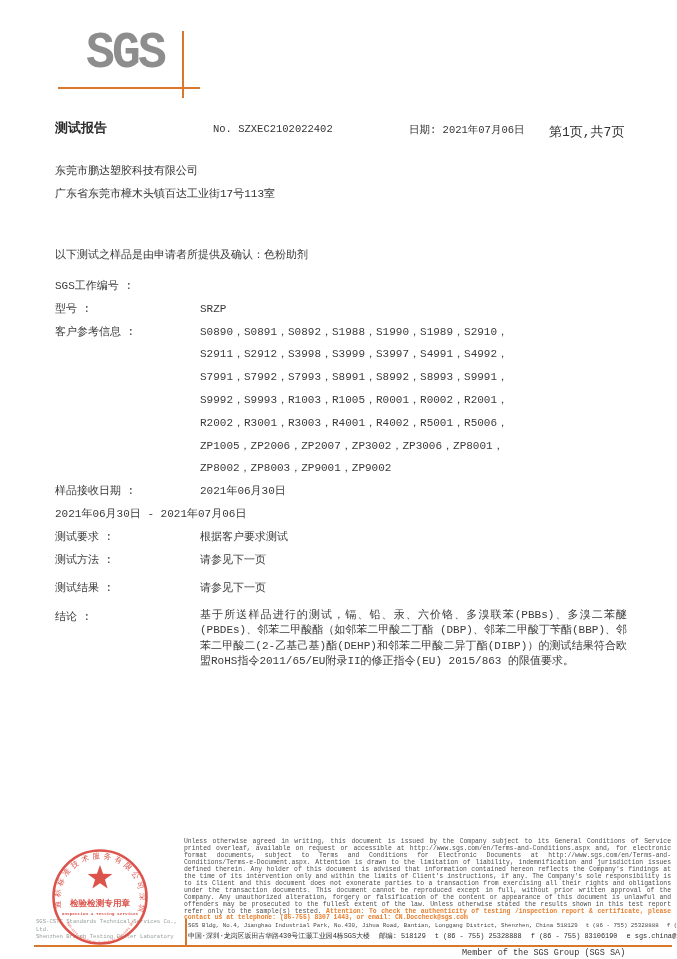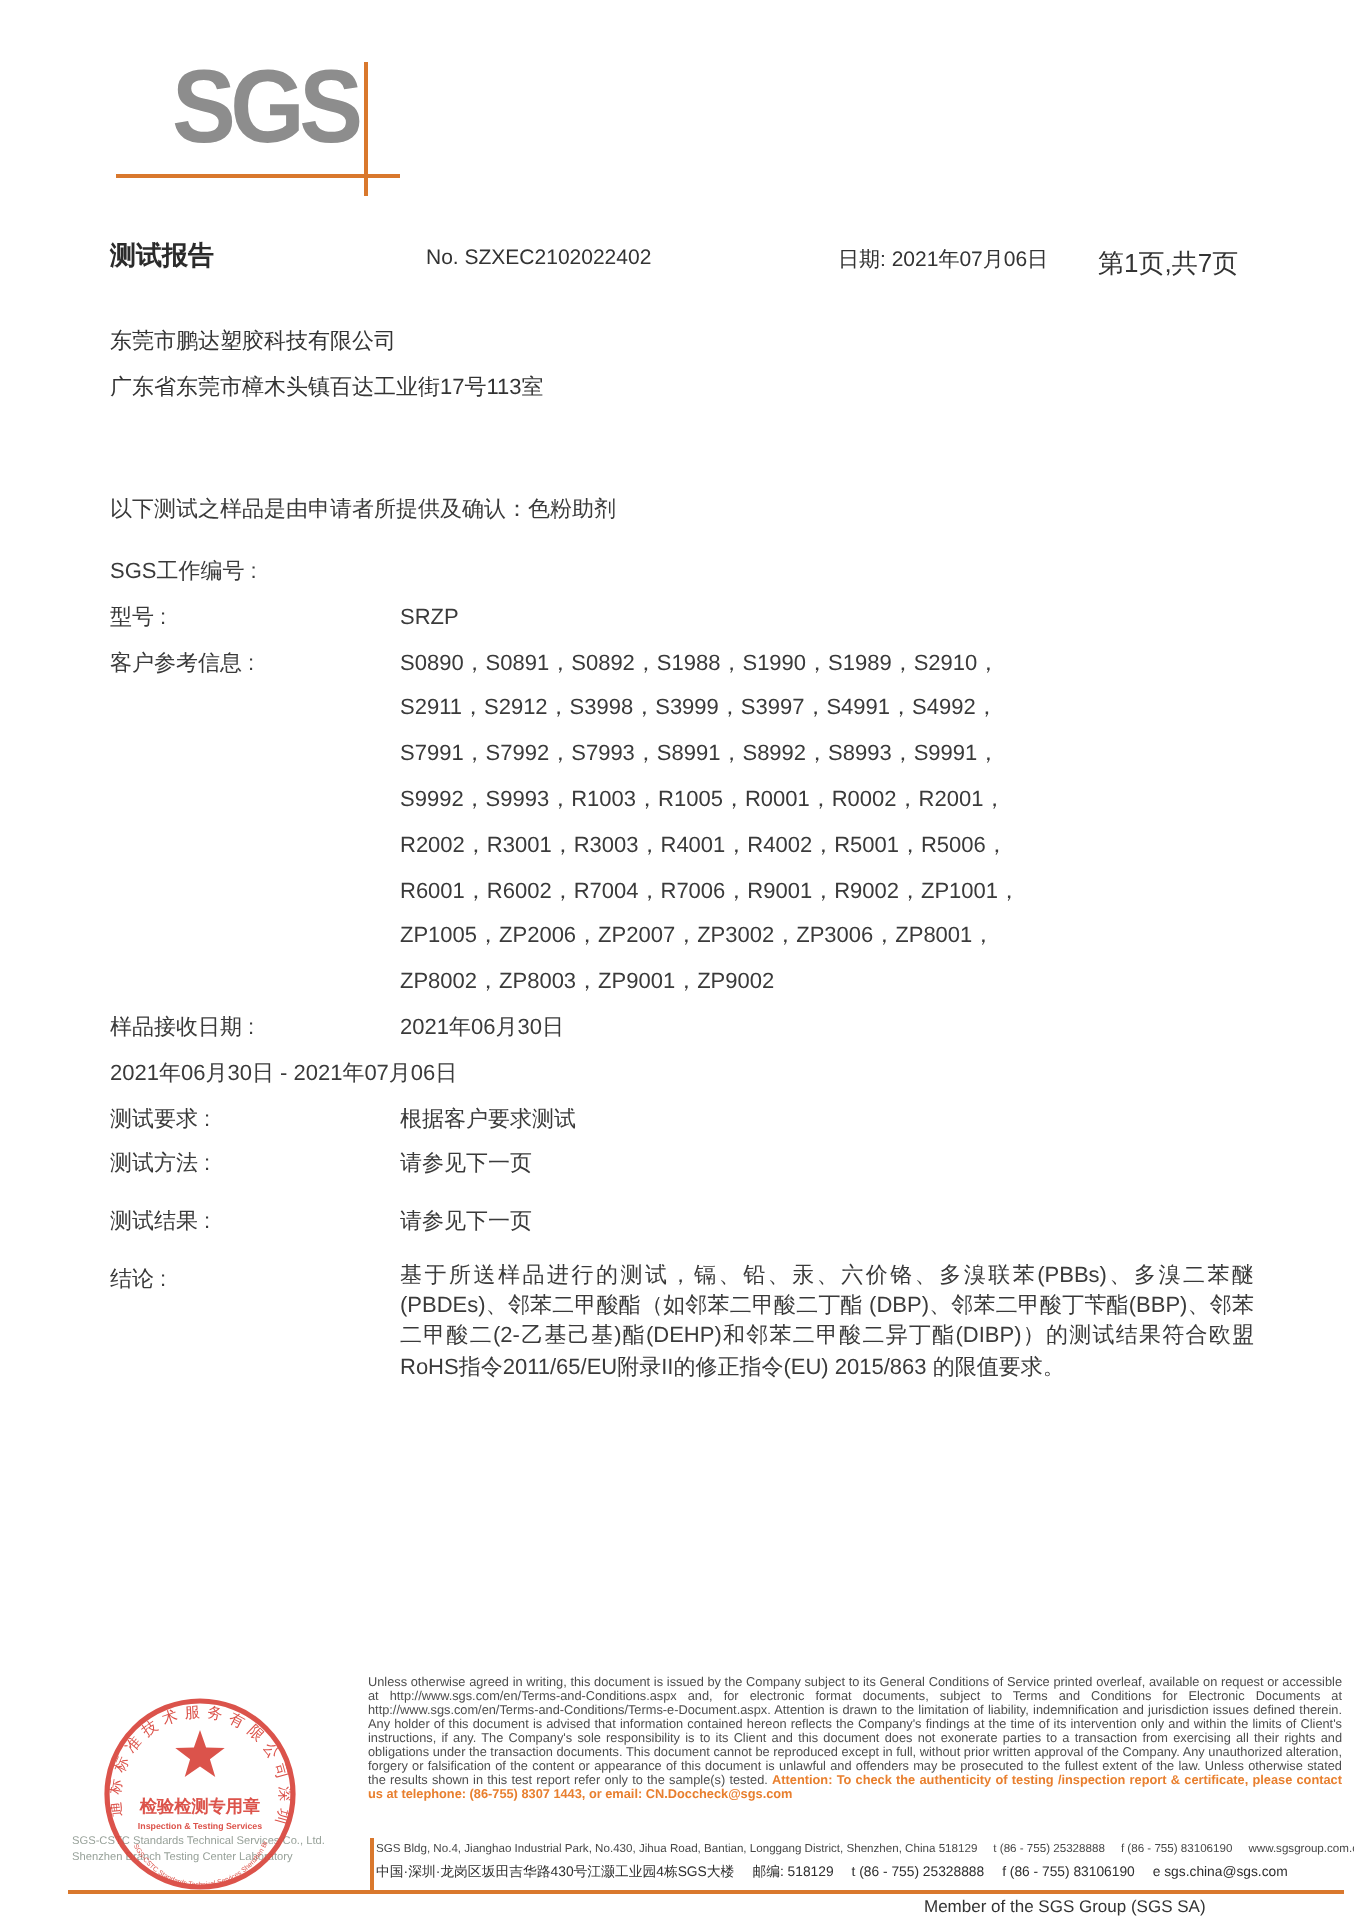--- a/index.html
+++ b/index.html
@@ -1,31 +1,31 @@
 <!DOCTYPE html>
 <html><head>
 <meta charset="utf-8">
 <style>
   html,body{margin:0;padding:0;background:#ffffff;}
   .page{
     position:relative;width:677px;height:959px;background:#ffffff;overflow:hidden;
-    font-family:Liberation Sans, sans-serif;color:#3a3a3a;border-radius:23px;
+    font-family:Liberation Mono, monospace;color:#3a3a3a;border-radius:23px;
   }
   
   .logo-text{
     position:absolute;left:86px;top:28px;font-size:52px;font-weight:bold;
     color:#8d8d8d;letter-spacing:-3px;transform:scaleX(0.92);transform-origin:left top;
     line-height:1;
   }
   .logo-hline{position:absolute;left:58px;top:87px;width:142px;height:2px;background:#d9782d;}
   .logo-vline{position:absolute;left:182px;top:31px;width:2px;height:67px;background:#d9782d;}
   
   .title{position:absolute;left:55px;top:119px;font-size:13px;font-weight:bold;color:#2b2b2b;}
   .report-no{position:absolute;left:213px;top:123px;font-size:10.5px;color:#333;}
-  .hdr-date{position:absolute;left:419px;top:123px;font-size:10.5px;color:#333;}
+  .hdr-date{position:absolute;left:409px;top:123px;font-size:10.5px;color:#333;}
   .hdr-page{position:absolute;left:549px;top:123px;font-size:13px;color:#333;}
   
   .company{position:absolute;left:55px;top:163px;font-size:11px;color:#333;}
   .addr{position:absolute;left:55px;top:186px;font-size:11px;color:#333;}
   
   .fields{position:absolute;left:55px;top:248px;width:572px;font-size:11px;color:#3a3a3a;}
   .statement{line-height:14px;margin-bottom:13px;}
   .frow{display:flex;align-items:flex-start;}
   .flabel{width:145px;flex:none;line-height:22.8px;}
   .fvalue{flex:1;line-height:22.8px;}
@@ -89,21 +89,20 @@
     </div>
 
     <div class="frow">
       <div class="flabel">客户参考信息 :</div>
       <div class="fvalue ref-lines">
         <div>S0890，S0891，S0892，S1988，S1990，S1989，S2910，</div>
         <div>S2911，S2912，S3998，S3999，S3997，S4991，S4992，</div>
         <div>S7991，S7992，S7993，S8991，S8992，S8993，S9991，</div>
         <div>S9992，S9993，R1003，R1005，R0001，R0002，R2001，</div>
         <div>R2002，R3001，R3003，R4001，R4002，R5001，R5006，</div>
-        <div>R6001，R6002，R7004，R7006，R9001，R9002，ZP1001，</div>
         <div>ZP1005，ZP2006，ZP2007，ZP3002，ZP3006，ZP8001，</div>
         <div>ZP8002，ZP8003，ZP9001，ZP9002</div>
       </div>
     </div>
 
     <div class="frow">
       <div class="flabel">样品接收日期 :</div>
       <div class="fvalue">2021年06月30日</div>
     </div>
 

